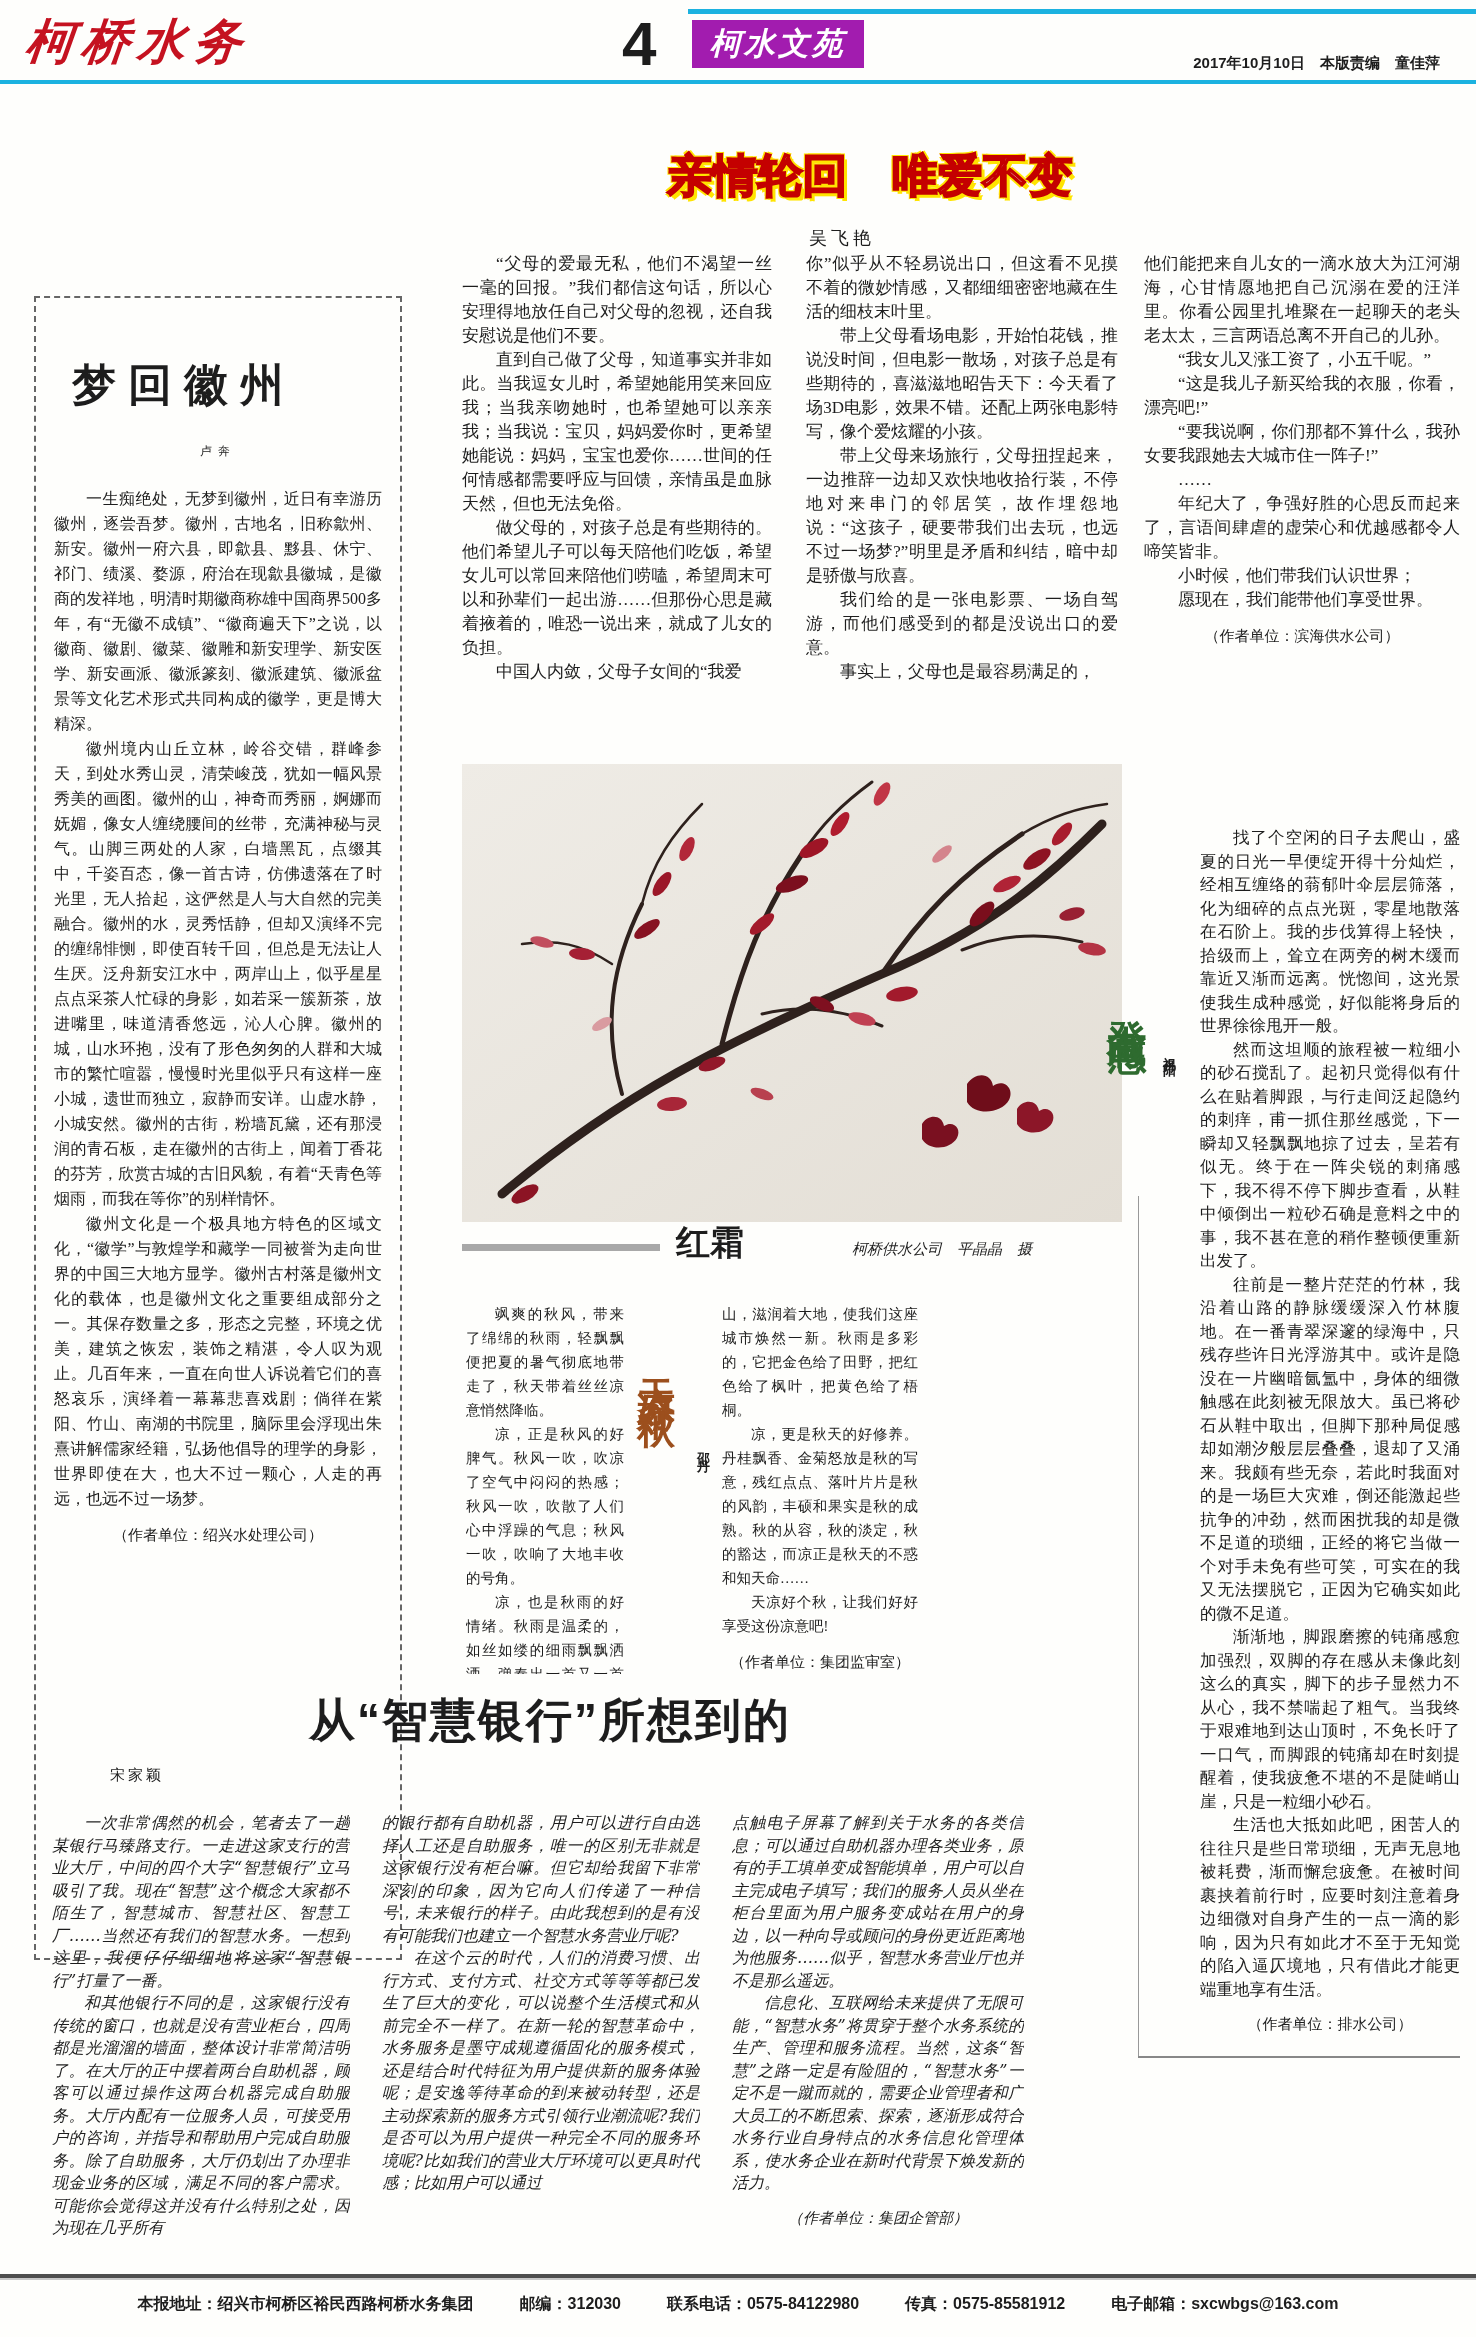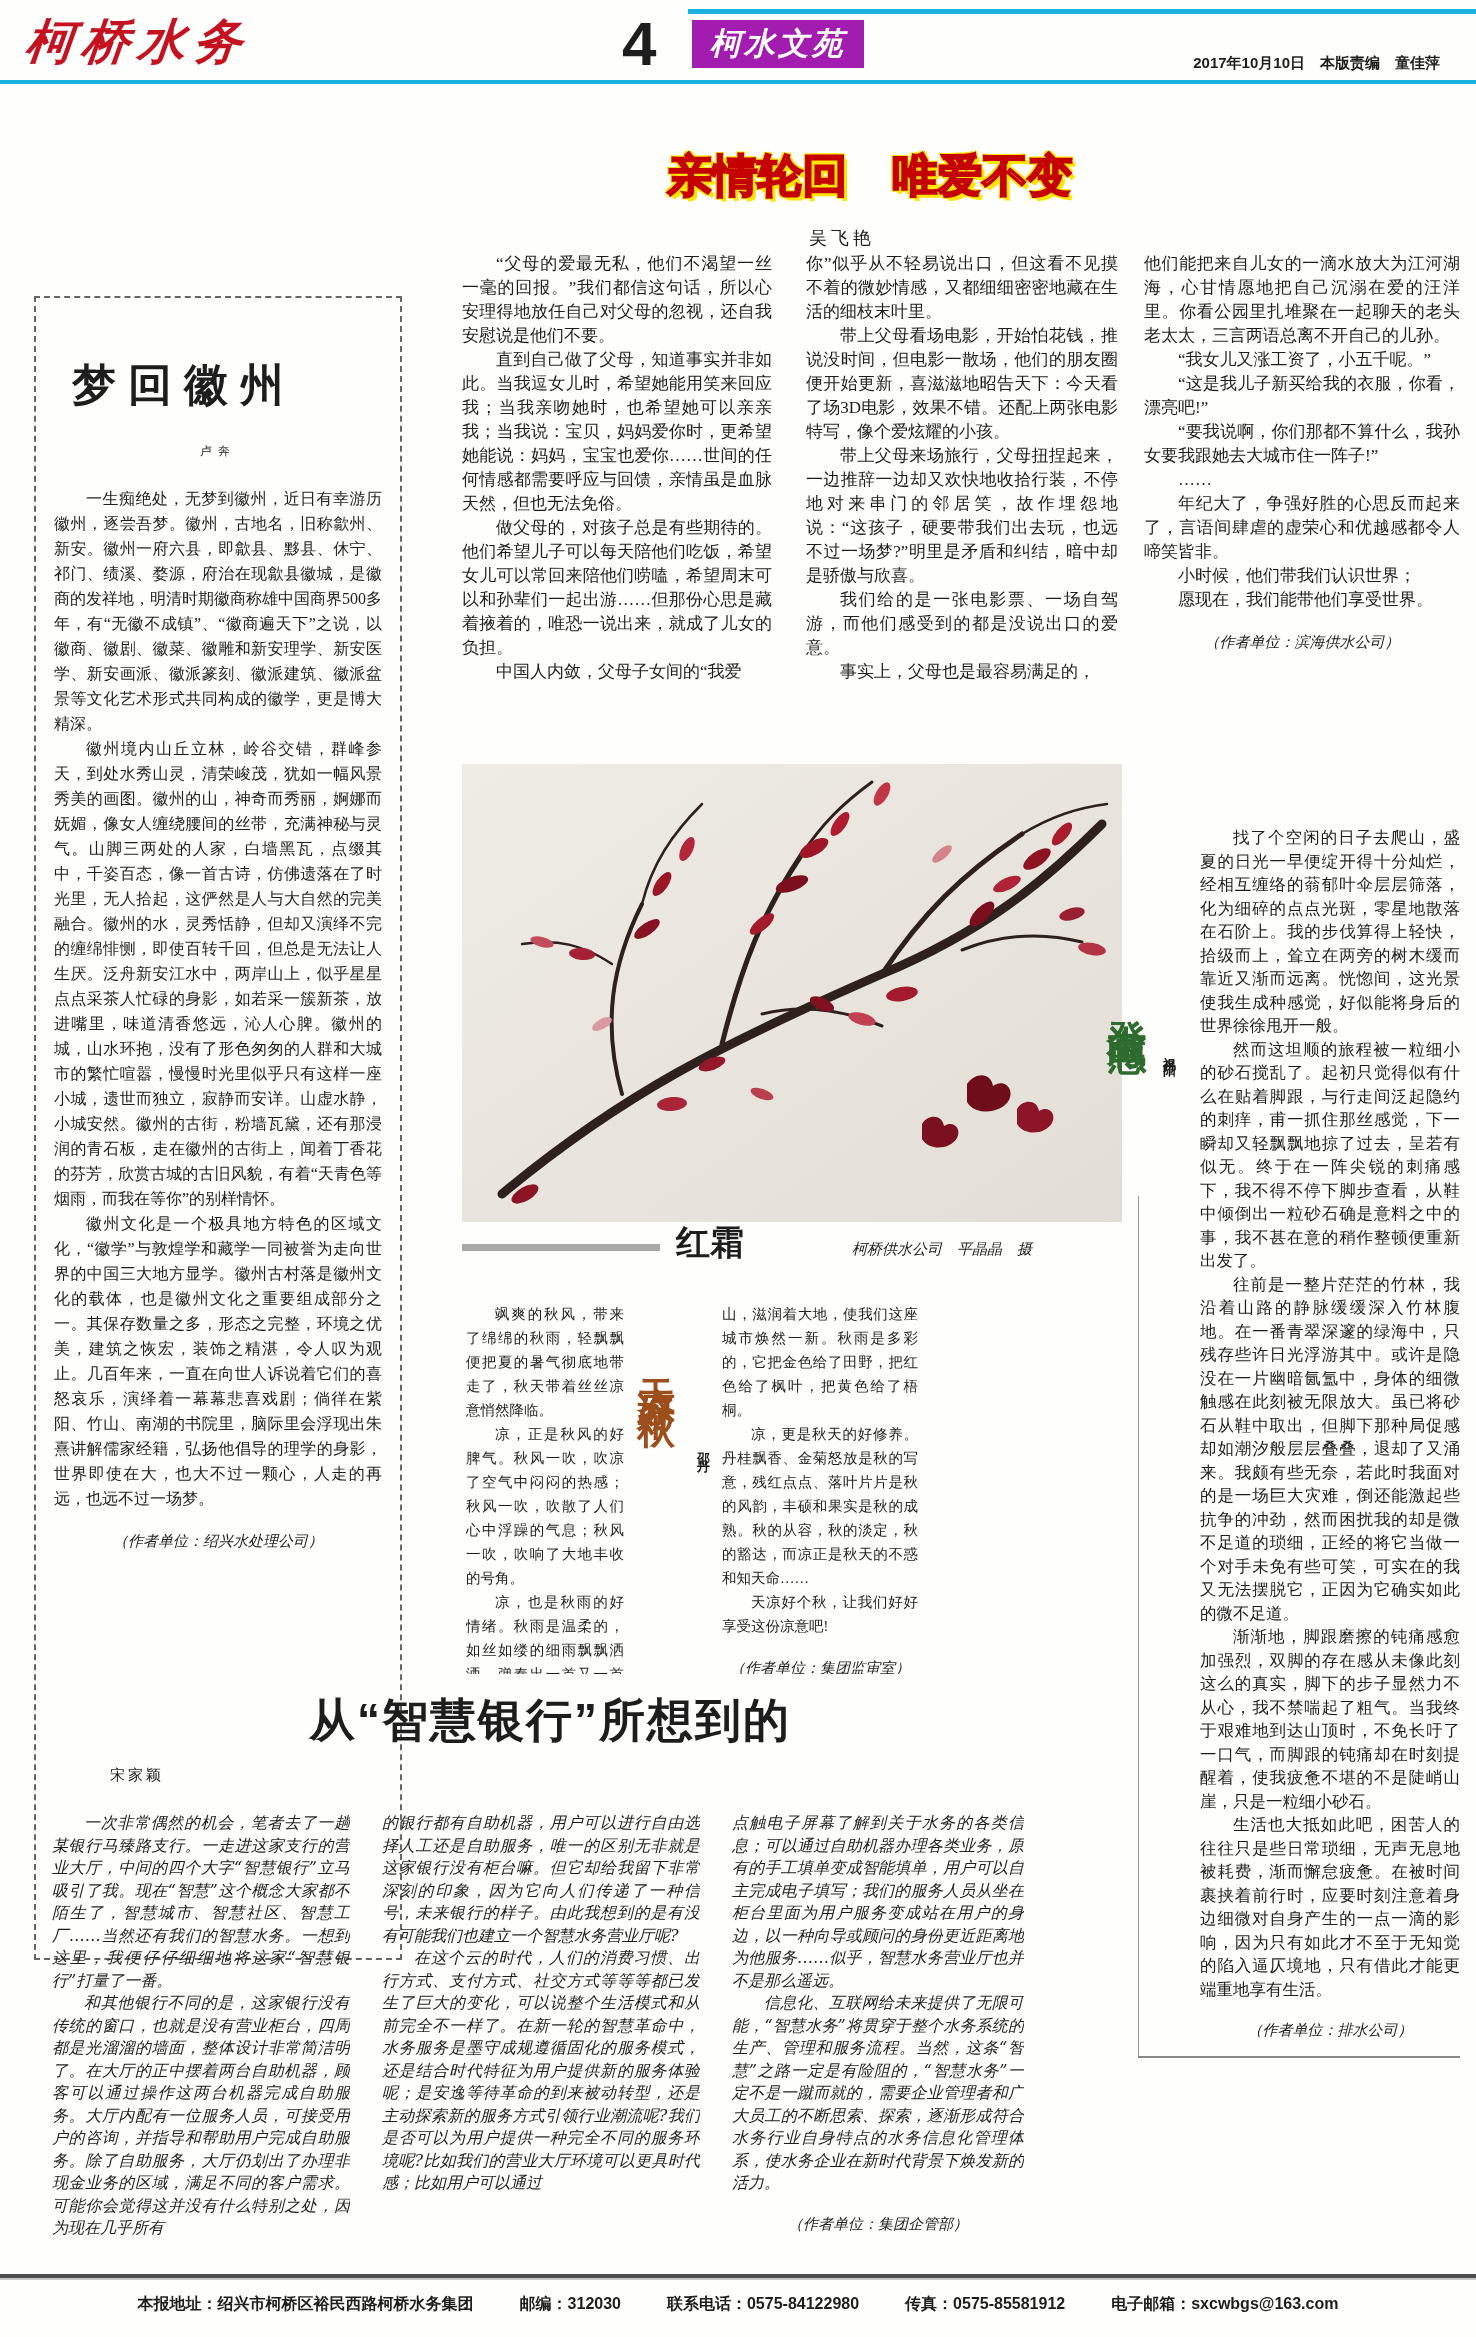--- a/index.html
+++ b/index.html
@@ -18,21 +18,21 @@
   
   .feature-title{left:640px;top:146px;width:460px;text-align:center;font-size:45px;font-weight:800;
       font-family:"Liberation Sans","DejaVu Sans",sans-serif;color:#fff;
       -webkit-text-stroke:2px #c40000;
       text-shadow:4px 4px 0 #ffe400,-2px -2px 0 #ffe400,2px -2px 0 #ffe400,-2px 2px 0 #ffe400,2px 2px 0 #ffe400;}
   .feature-byline{left:612px;top:226px;width:460px;text-align:center;font-size:18px;letter-spacing:4px;}
   
   .col{text-align:justify;overflow:hidden;}
   .col p{margin:0;text-indent:2em;}
   .body17 p, .body17{font-size:17px;line-height:24px;}
-  .author{text-align:center;font-style:italic;font-size:15px;margin-top:18px;}
+  .author{text-align:center;font-size:15px;margin-top:12px;}
   
   .dream-box{left:34px;top:296px;width:368px;height:1664px;border:2px dashed #666;box-sizing:border-box;}
   .dream-title{margin:58px 0 0 36px;font-size:44px;font-weight:bold;letter-spacing:12px;
                font-family:"Liberation Sans","DejaVu Sans",sans-serif;}
   .dream-byline{text-align:center;font-size:12px;letter-spacing:6px;margin:28px 0 26px 0;}
   .dream-body{padding:0 18px;font-size:16px;line-height:25px;text-align:justify;}
   .dream-body p{margin:0;text-indent:2em;}
   
   .photo{left:462px;top:764px;width:660px;height:458px;}
   .cap-rule{left:462px;top:1244px;width:198px;height:7px;background:#a8a8a8;}
@@ -79,21 +79,21 @@
   <div class="abs feature-byline">吴飞艳</div>
 
   <div class="abs col body17" style="left:462px;top:252px;width:310px;height:506px;">
     <p>“父母的爱最无私，他们不渴望一丝一毫的回报。”我们都信这句话，所以心安理得地放任自己对父母的忽视，还自我安慰说是他们不要。</p>
     <p>直到自己做了父母，知道事实并非如此。当我逗女儿时，希望她能用笑来回应我；当我亲吻她时，也希望她可以亲亲我；当我说：宝贝，妈妈爱你时，更希望她能说：妈妈，宝宝也爱你……世间的任何情感都需要呼应与回馈，亲情虽是血脉天然，但也无法免俗。</p>
     <p>做父母的，对孩子总是有些期待的。他们希望儿子可以每天陪他们吃饭，希望女儿可以常回来陪他们唠嗑，希望周末可以和孙辈们一起出游……但那份心思是藏着掖着的，唯恐一说出来，就成了儿女的负担。</p>
     <p>中国人内敛，父母子女间的“我爱</p>
   </div>
   <div class="abs col body17" style="left:806px;top:252px;width:312px;height:506px;">
     <p style="text-indent:0;">你”似乎从不轻易说出口，但这看不见摸不着的微妙情感，又都细细密密地藏在生活的细枝末叶里。</p>
-    <p>带上父母看场电影，开始怕花钱，推说没时间，但电影一散场，他们的朋友圈便开始更新，喜滋滋地昭告天下：今天看了场3D电影，效果不错。还配上两张电影特写，像个爱炫耀的小孩。</p>
+    <p>带上父母看场电影，开始怕花钱，推说没时间，但电影一散场，对孩子总是有些期待的，喜滋滋地昭告天下：今天看了场3D电影，效果不错。还配上两张电影特写，像个爱炫耀的小孩。</p>
     <p>带上父母来场旅行，父母扭捏起来，一边推辞一边却又欢快地收拾行装，不停地对来串门的邻居笑，故作埋怨地说：“这孩子，硬要带我们出去玩，也远不过一场梦?”明里是矛盾和纠结，暗中却是骄傲与欣喜。</p>
     <p>我们给的是一张电影票、一场自驾游，而他们感受到的都是没说出口的爱意。</p>
     <p>事实上，父母也是最容易满足的，</p>
   </div>
   <div class="abs col body17" style="left:1144px;top:252px;width:316px;height:440px;">
     <p style="text-indent:0;">他们能把来自儿女的一滴水放大为江河湖海，心甘情愿地把自己沉溺在爱的汪洋里。你看公园里扎堆聚在一起聊天的老头老太太，三言两语总离不开自己的儿孙。</p>
     <p>“我女儿又涨工资了，小五千呢。”</p>
     <p>“这是我儿子新买给我的衣服，你看，漂亮吧!”</p>
     <p>“要我说啊，你们那都不算什么，我孙女要我跟她去大城市住一阵子!”</p>
     <p>……</p>

